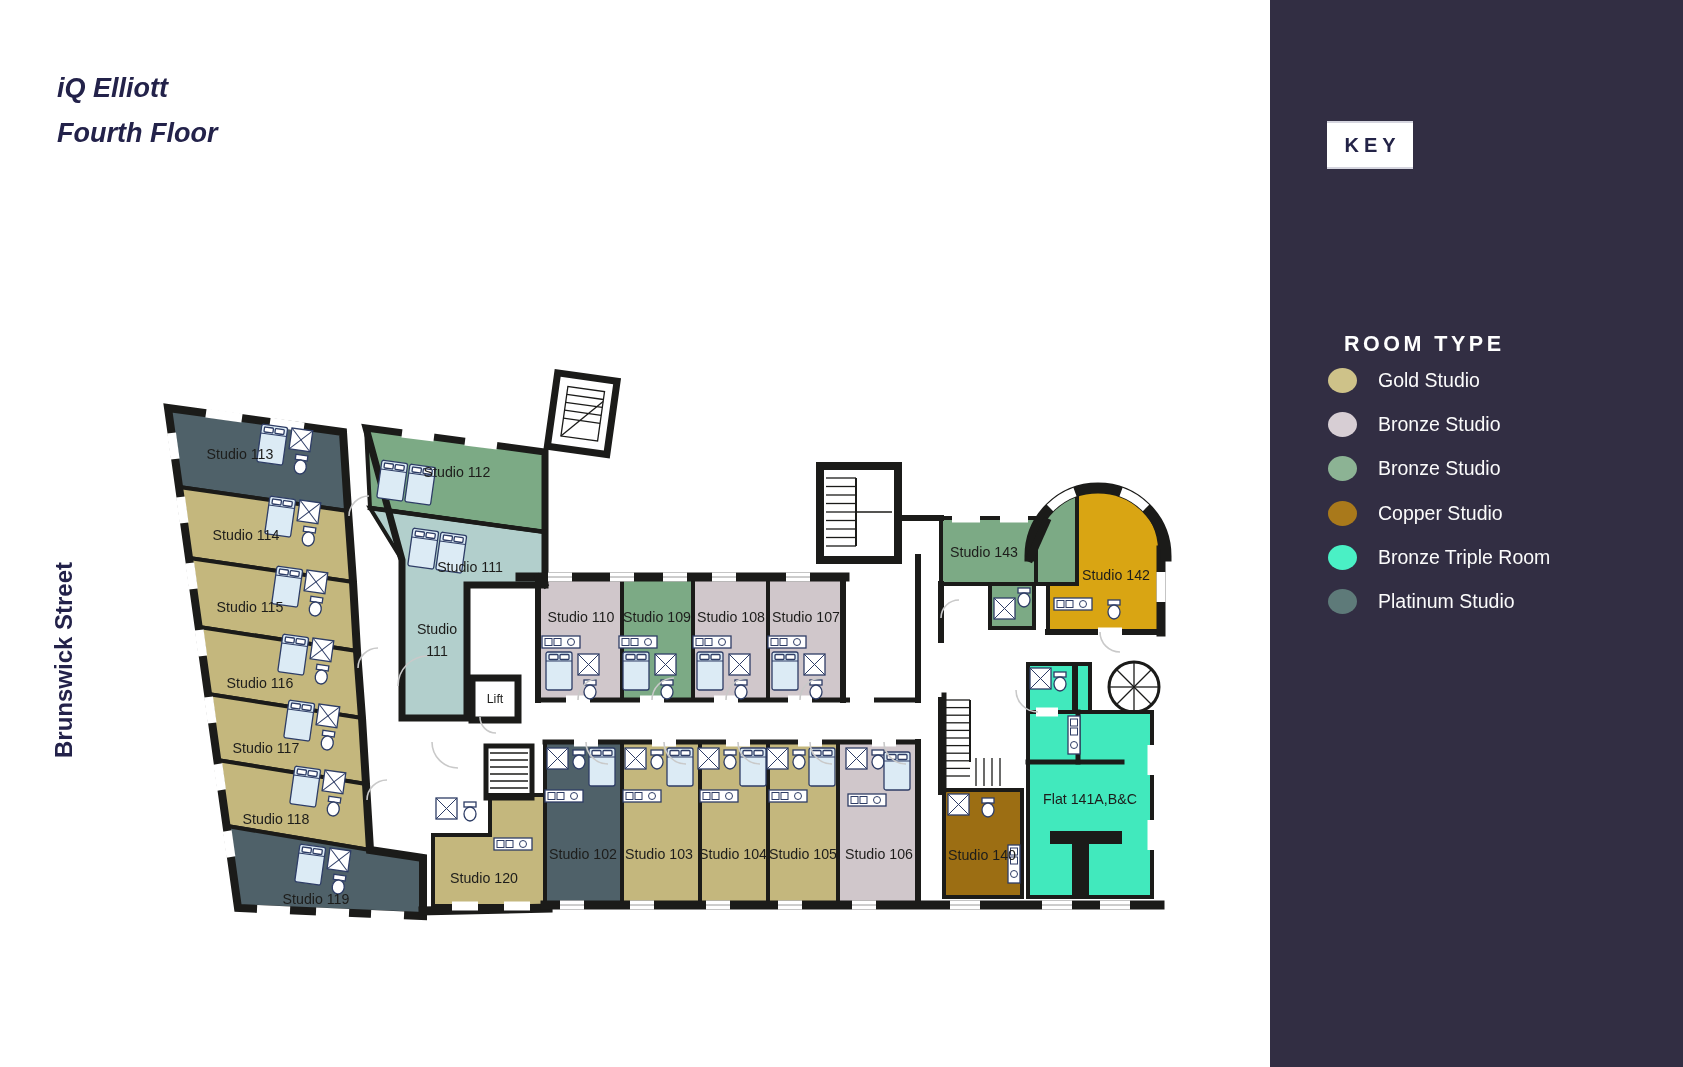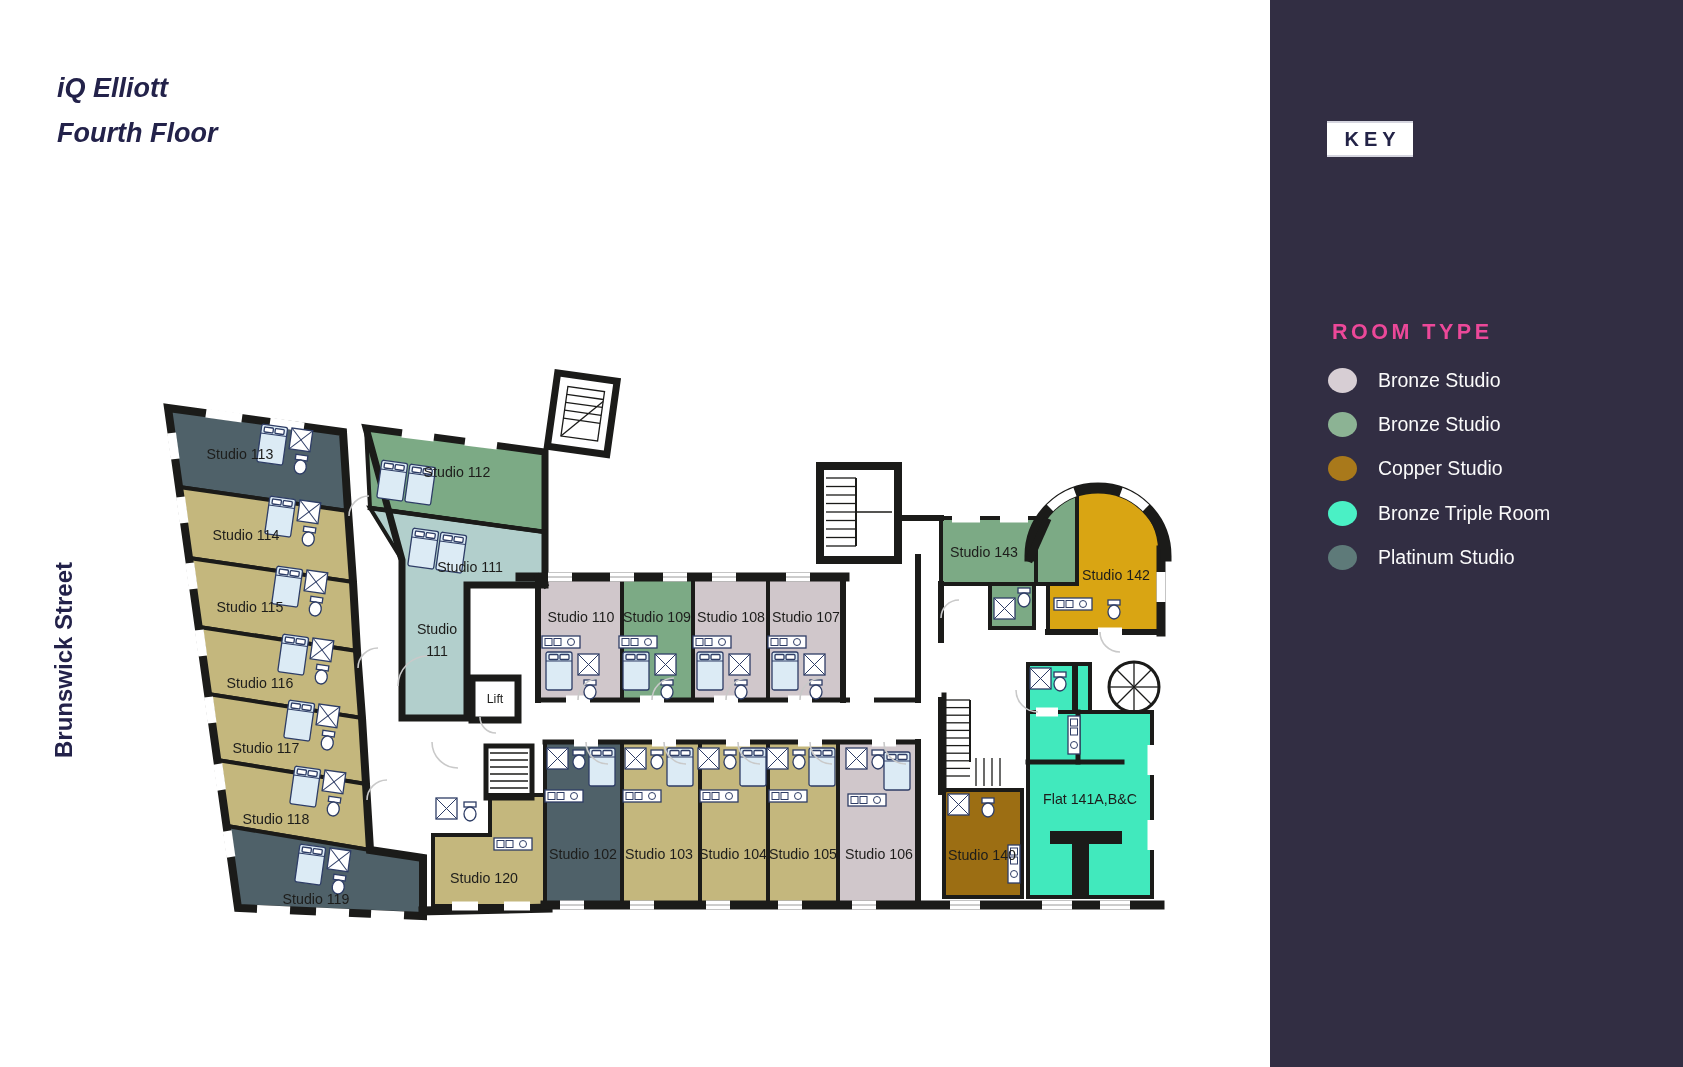--- a/index.html
+++ b/index.html
@@ -5,25 +5,25 @@
   html,body{margin:0;padding:0;background:#fff;}
   #page{position:relative;width:1683px;height:1067px;background:#ffffff;overflow:hidden;
         font-family:"Liberation Sans",sans-serif;}
   
   #title{position:absolute;left:57px;top:66px;color:#23224a;font-size:27px;font-weight:600;line-height:45px;font-style:italic;}
   #street{position:absolute;left:64px;top:660px;width:0;height:0;}
   #street span{position:absolute;transform:translate(-50%,-50%) rotate(-90deg);white-space:nowrap;
         color:#23224a;font-size:24px;font-weight:600;}
   
   #sidebar{position:absolute;left:1270px;top:0;width:413px;height:1067px;background:#322e43;}
-  #keybox{position:absolute;left:57px;top:121px;width:86px;height:36px;background:#ffffff;
+  #keybox{position:absolute;left:57px;top:121px;width:86px;height:48px;background:#ffffff;
         display:flex;align-items:center;justify-content:center;
         box-shadow:inset 0 2px 0 #d5d5df, inset 0 -2px 0 #d5d5df;}
   #keybox span{color:#232347;font-size:20px;font-weight:700;letter-spacing:5px;margin-left:5px;}
-  #roomtype{position:absolute;left:58px;top:316px;color:#ec4899;font-size:21.5px;font-weight:700;letter-spacing:3.5px;margin:4px;}
+  #roomtype{position:absolute;left:58px;top:316px;color:#ffffff;font-size:21.5px;font-weight:700;letter-spacing:3.5px;margin:16px;}
   #legend{position:absolute;left:58px;top:358px;list-style:none;margin:0;padding:0;}
   #legend li{height:44.3px;display:flex;align-items:center;}
   .dot{width:29px;height:25px;border-radius:50%;flex:0 0 29px;margin-right:21px;}
   .dot-gold{background:#cec289}.dot-gpre{background:#e5bd1b}.dot-sil{background:#d7ced4}
   .dot-stw{background:#bcd6d5}.dot-brz{background:#8cb394}.dot-btr{background:#4af0c5}
   .dot-cop{background:#a9791b}.dot-pla{background:#5e7a79}
   #legend .lg-label{color:#fbfbfb;font-size:19.5px;font-weight:400;}
   
   .room{stroke:#1b1b19;stroke-width:4;}
   .r-gold{fill:#c4b77d}.r-gpre{fill:#d9a513}.r-sil{fill:#d0c7cb}.r-stw{fill:#b2cfcc}
@@ -399,20 +399,24 @@
     </g>
   </svg>
 
   <div id="sidebar">
     <div id="keybox">
       <span>KEY</span>
     </div>
     <h2 id="roomtype">ROOM TYPE</h2>
     <ul id="legend">
       <li>
+        <span class="dot dot-gold"></span>
+        <span class="lg-label">Gold Studio</span>
+      </li>
+      <li>
         <span class="dot dot-sil"></span>
         <span class="lg-label">Bronze Studio</span>
       </li>
       <li>
         <span class="dot dot-brz"></span>
         <span class="lg-label">Bronze Studio</span>
       </li>
       <li>
         <span class="dot dot-cop"></span>
         <span class="lg-label">Copper Studio</span>

